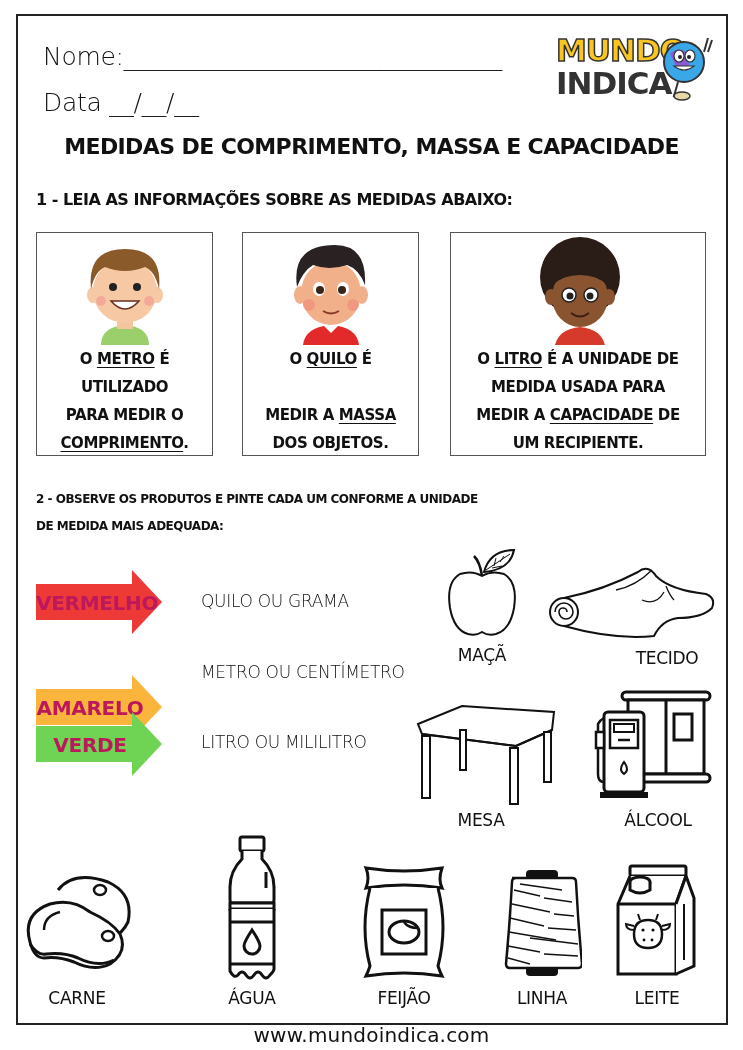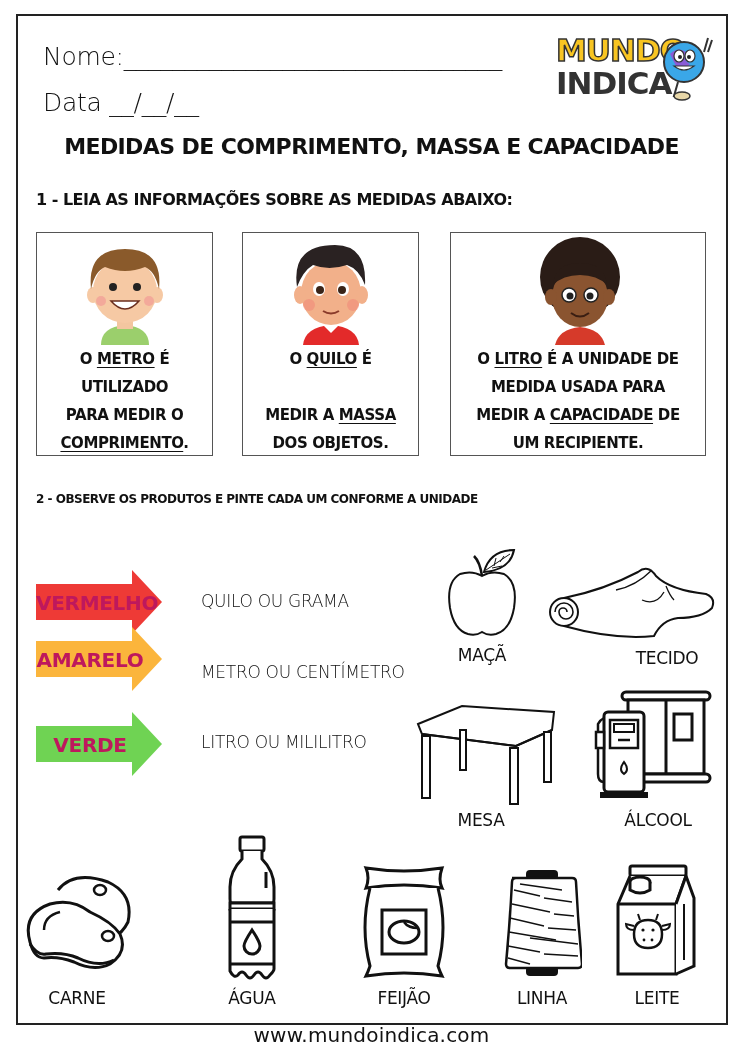--- a/index.html
+++ b/index.html
@@ -116,31 +116,32 @@
   <div class="txt" style="top:112px;">
     <span>O </span><u>LITRO</u><span> É A UNIDADE DE</span><br>
     <span>MEDIDA USADA PARA</span><br>
     <span>MEDIR A </span><u>CAPACIDADE</u><span> DE</span><br>
     <span>UM RECIPIENTE.</span>
   </div>
 </div>
 
 <div class="abs q2">
   <span>2 - OBSERVE OS PRODUTOS E PINTE CADA UM CONFORME A UNIDADE</span><br>
+  <span>DE MEDIDA MAIS ADEQUADA:</span>
 </div>
 
 <div class="arrow" style="top:570px;">
   <svg width="126" height="64" viewBox="0 0 126 64">
       <path d="M0 14 H96 V0 L126 32 L96 64 V50 H0 Z" fill="#ee3a36"></path>
     </svg>
   <div class="lbl">VERMELHO</div>
 </div>
 <div class="legend-text" style="top:591px;">QUILO OU GRAMA</div>
 
-<div class="arrow" style="top:627px;">
+<div class="arrow" style="top:675px;">
   <svg width="126" height="64" viewBox="0 0 126 64">
       <path d="M0 14 H96 V0 L126 32 L96 64 V50 H0 Z" fill="#fbb53c"></path>
     </svg>
   <div class="lbl">AMARELO</div>
 </div>
 <div class="legend-text" style="top:662px;">METRO OU CENTÍMETRO</div>
 
 <div class="arrow" style="top:712px;">
   <svg width="126" height="64" viewBox="0 0 126 64">
       <path d="M0 14 H96 V0 L126 32 L96 64 V50 H0 Z" fill="#6fd353"></path>

